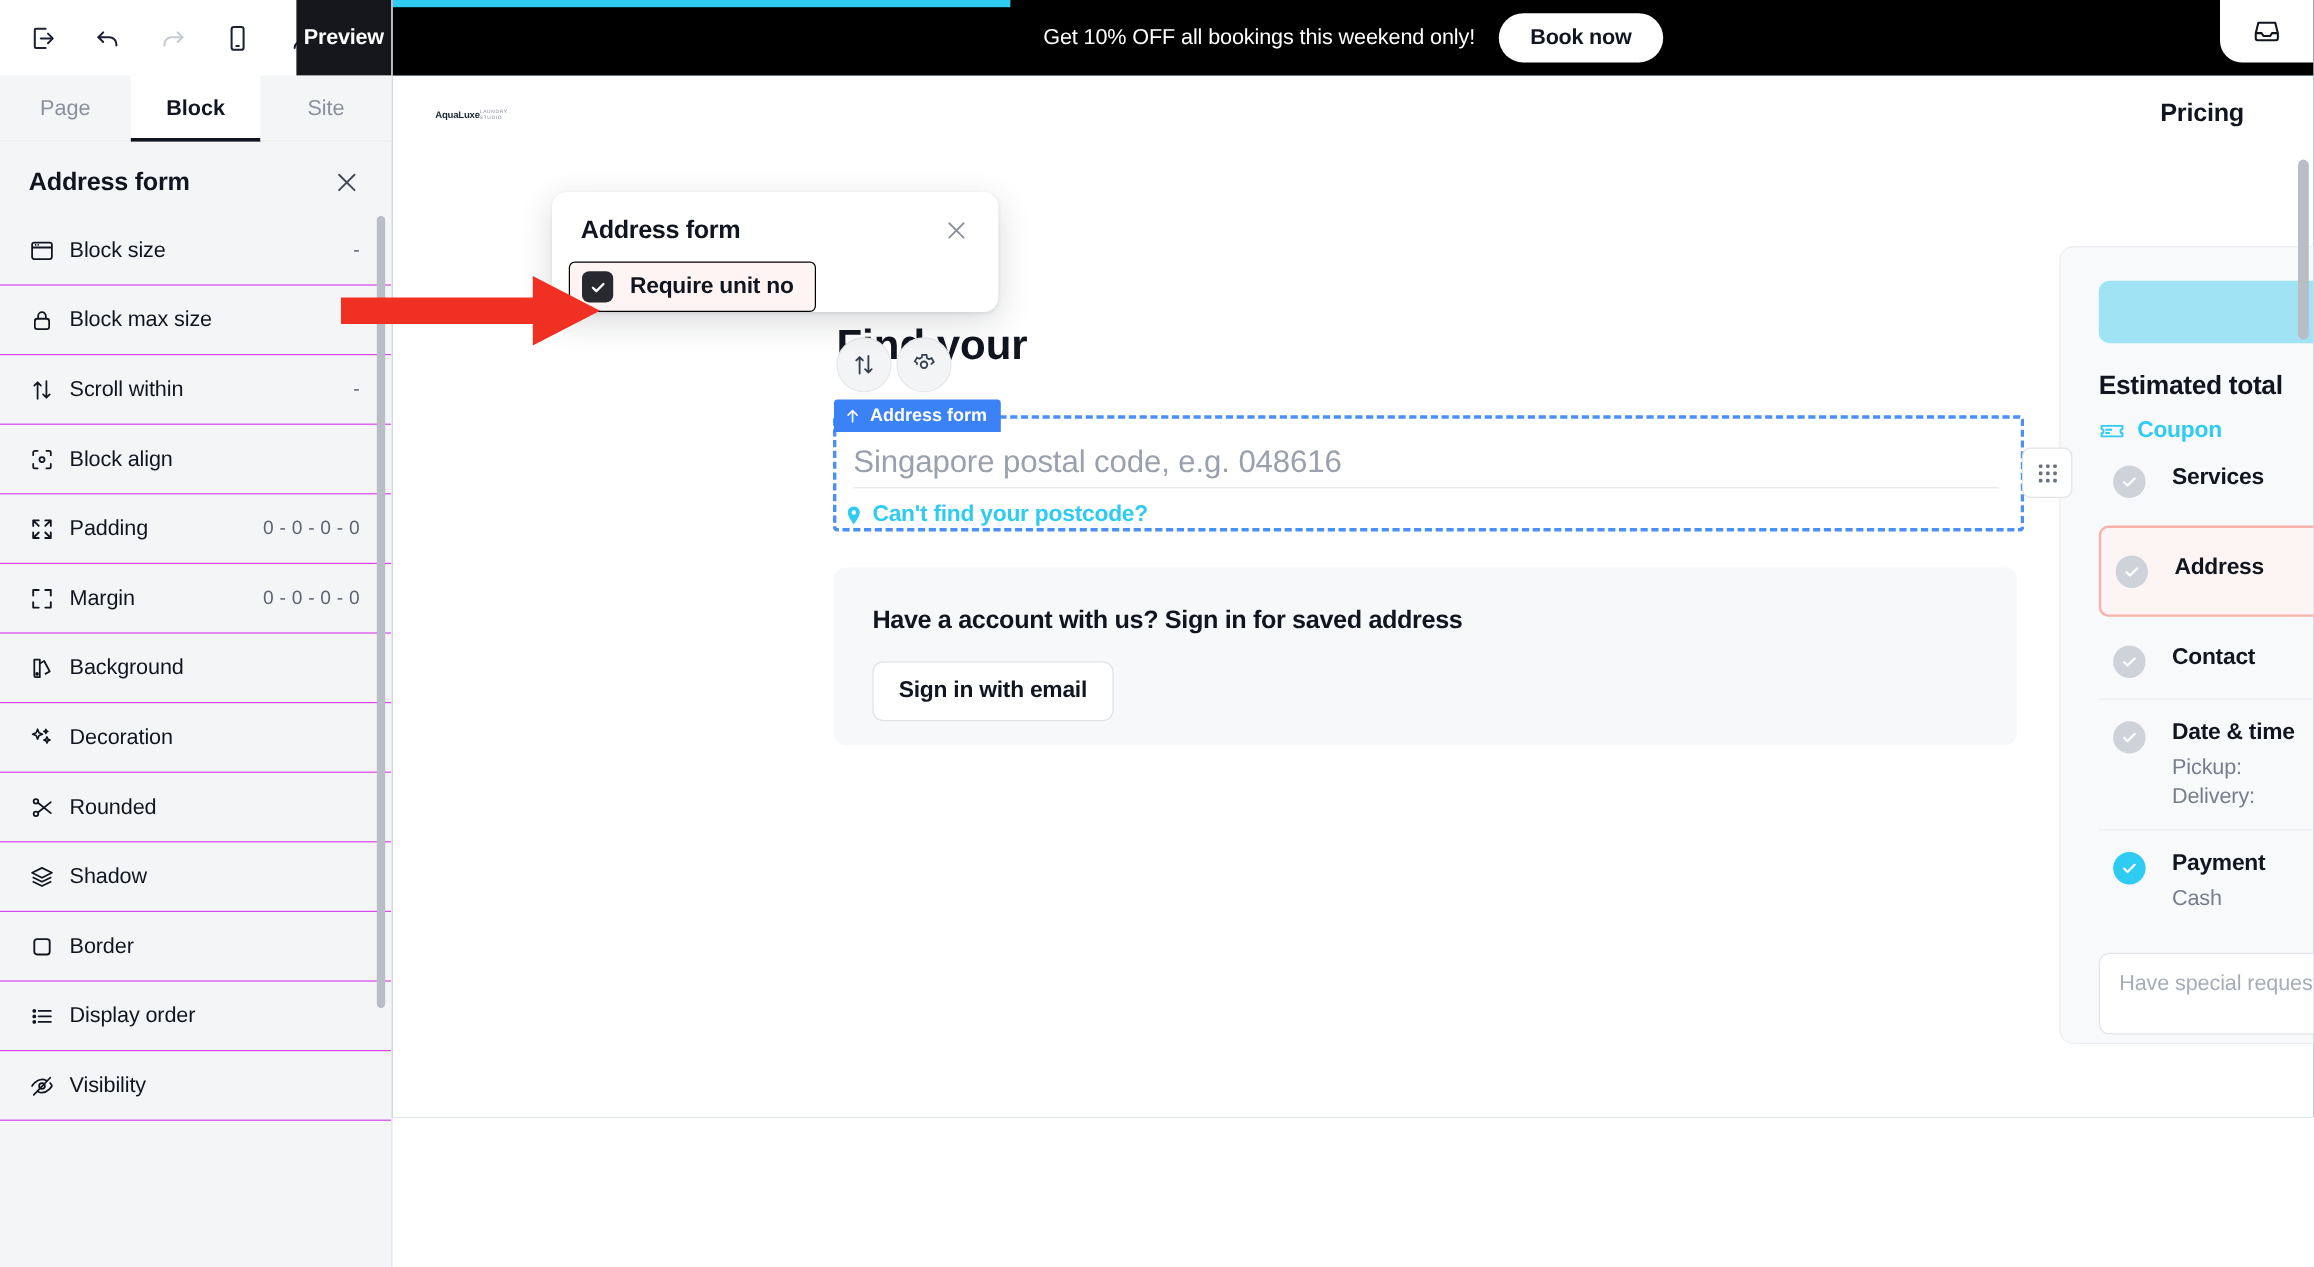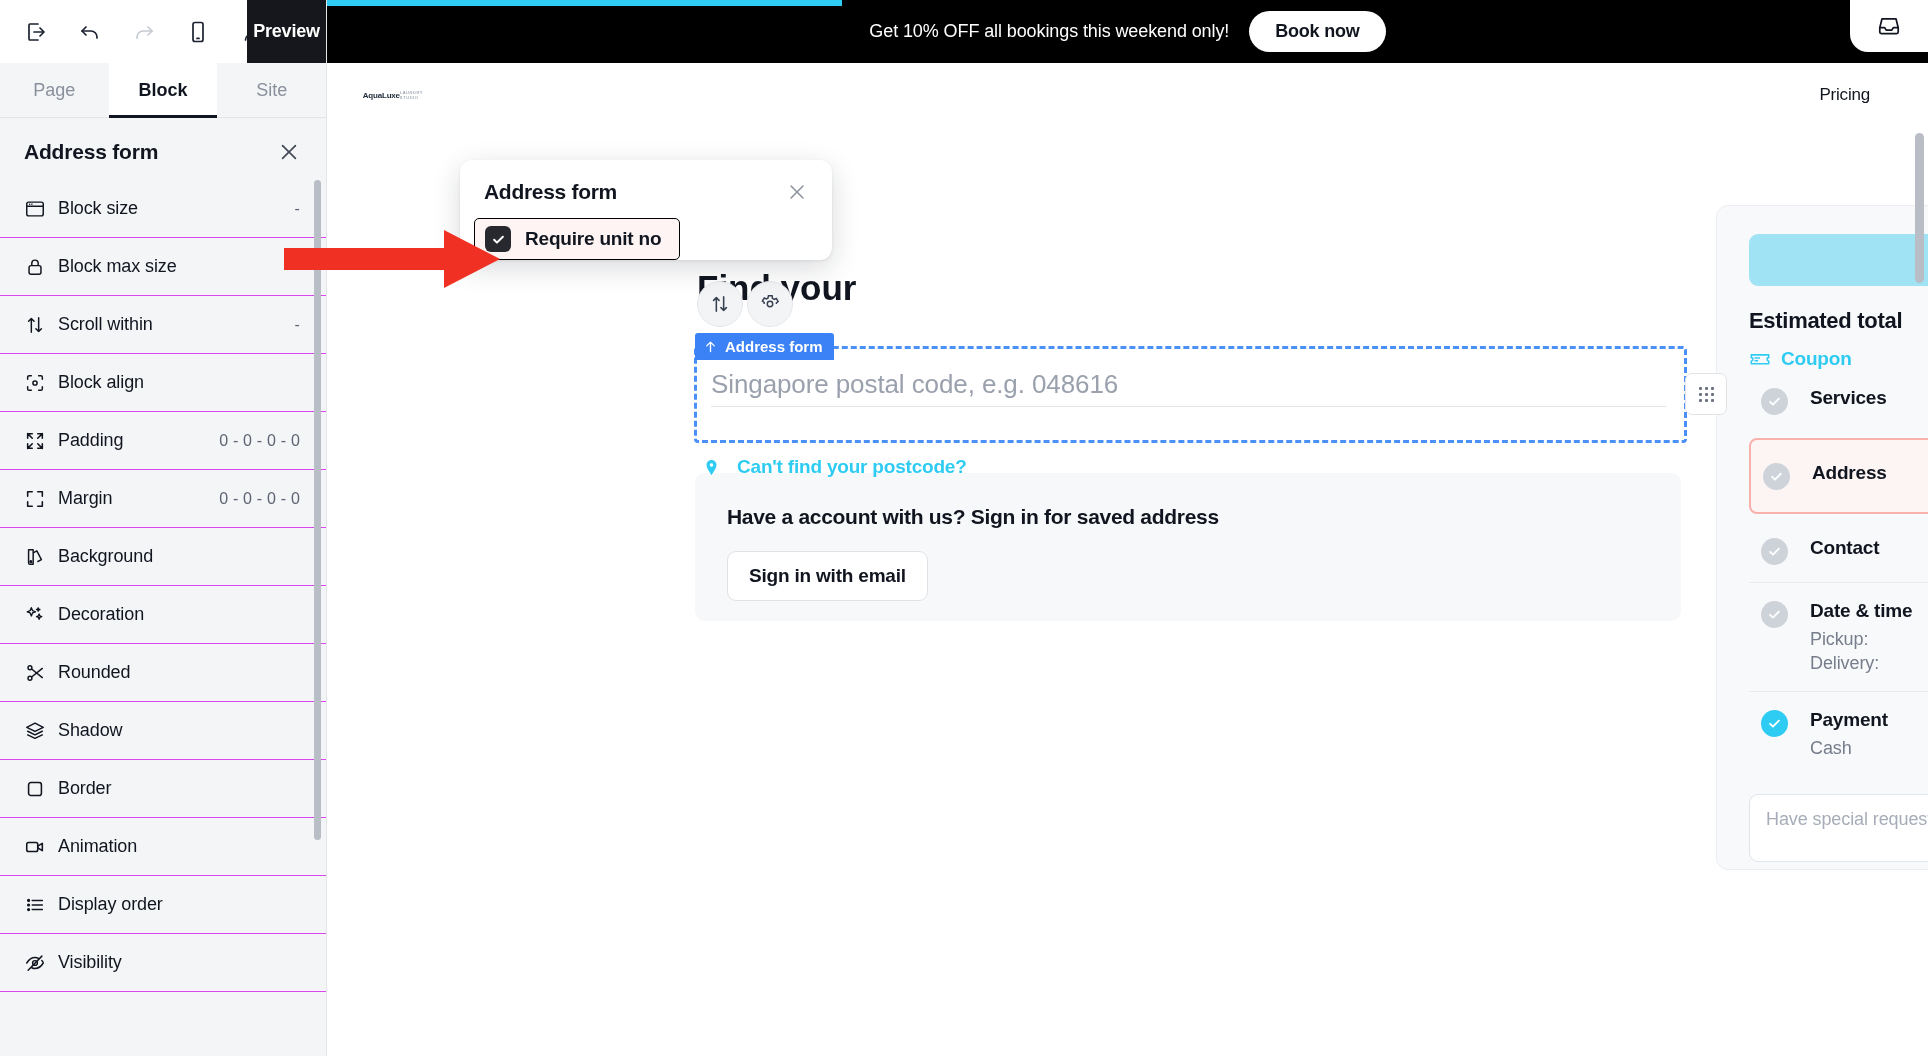--- a/index.html
+++ b/index.html
@@ -102,21 +102,21 @@
   }
   .site-body { position: relative; height: calc(1056px - 63px); background: #fff; }
 
   .site-nav {
     display: flex; align-items: center; justify-content: space-between;
     padding: 16px 58px 0 34px;
   }
   .logo { display: flex; flex-direction: row; align-items: center; width: 62px;}
   .logo-name { font-size: 8px; font-weight: 700; color: #1d2a35; margin-top: 1px; letter-spacing: -0.2px;}
   .logo-sub { font-size: 4px; color: #7d8794; letter-spacing: 0.6px; }
-  .nav-link { font-size: 17px; font-weight: 400; color: #11151f; cursor: pointer; letter-spacing: -0.2px;}
+  .nav-link { font-size: 21px; font-weight: 700; color: #11151f; cursor: pointer; letter-spacing: -0.2px;}
 
   .hero-title {
     position: absolute; left: 370px; top: 205px;
     font-size: 35px; font-weight: 700; color: #11151f;
     white-space: nowrap;
   }
 
   
   .block-badge {
     position: absolute; left: 368px; top: 270px;
@@ -131,23 +131,23 @@
   }
   .addr-input {
     position: absolute; left: 384px; top: 300px; width: 955px; height: 44px;
     border-bottom: 1px solid #e3e5e8;
     display: flex; align-items: center;
     font-size: 26px; color: #9aa1ad; z-index: 3;
     letter-spacing: -0.1px;
   }
   .postcode-link {
     position: absolute; left: 375px; top: 355px;
-    display: flex; align-items: center; gap: 16px;
+    display: flex; align-items: center; gap: 6px;
     font-size: 19px; font-weight: 700; color: #2ecbf2; z-index: 3;
-    cursor: pointer; letter-spacing: -0.2px; margin-top: 38px;
+    cursor: pointer; letter-spacing: -0.2px;
   }
   .drag-handle {
     position: absolute; left: 1358px; top: 310px;
     width: 42px; height: 42px; background: #fff;
     border: 1px solid #e1e3e7; border-radius: 7px;
     display: flex; align-items: center; justify-content: center;
     z-index: 6; cursor: grab;
   }
   .dot-grid { display: grid; grid-template-columns: repeat(3,3px); gap: 3px; }
   .dot-grid i { width: 3px; height: 3px; background: #6b7280; border-radius: 1px; display: block;}
@@ -459,30 +459,20 @@
       <div class="prop-row">
         <span class="prop-ico">
           <svg width="22" height="22" viewBox="0 0 24 24" fill="none" stroke="currentColor" stroke-width="1.7">
               <rect x="5" y="5" width="14" height="14" rx="2.5"></rect>
             </svg>
         </span>
         <span class="prop-label">Border</span>
         <span class="prop-val"></span>
       </div>
 
-      <div class="prop-row">
-        <span class="prop-ico">
-          <svg width="22" height="22" viewBox="0 0 24 24" fill="none" stroke="currentColor" stroke-width="1.7" stroke-linejoin="round">
-              <rect x="3" y="7" width="12" height="10" rx="2"></rect>
-              <path d="M15 11l5-3v8l-5-3z"></path>
-            </svg>
-        </span>
-        <span class="prop-label">Animation</span>
-        <span class="prop-val"></span>
-      </div>
 
       <div class="prop-row">
         <span class="prop-ico">
           <svg width="22" height="22" viewBox="0 0 24 24" fill="none" stroke="currentColor" stroke-width="1.7" stroke-linecap="round">
               <path d="M9 7h11M9 12h11M9 17h11"></path>
               <circle cx="5" cy="7" r=".9" fill="currentColor"></circle>
               <circle cx="5" cy="12" r=".9" fill="currentColor"></circle>
               <circle cx="5" cy="17" r=".9" fill="currentColor"></circle>
             </svg>
         </span>

